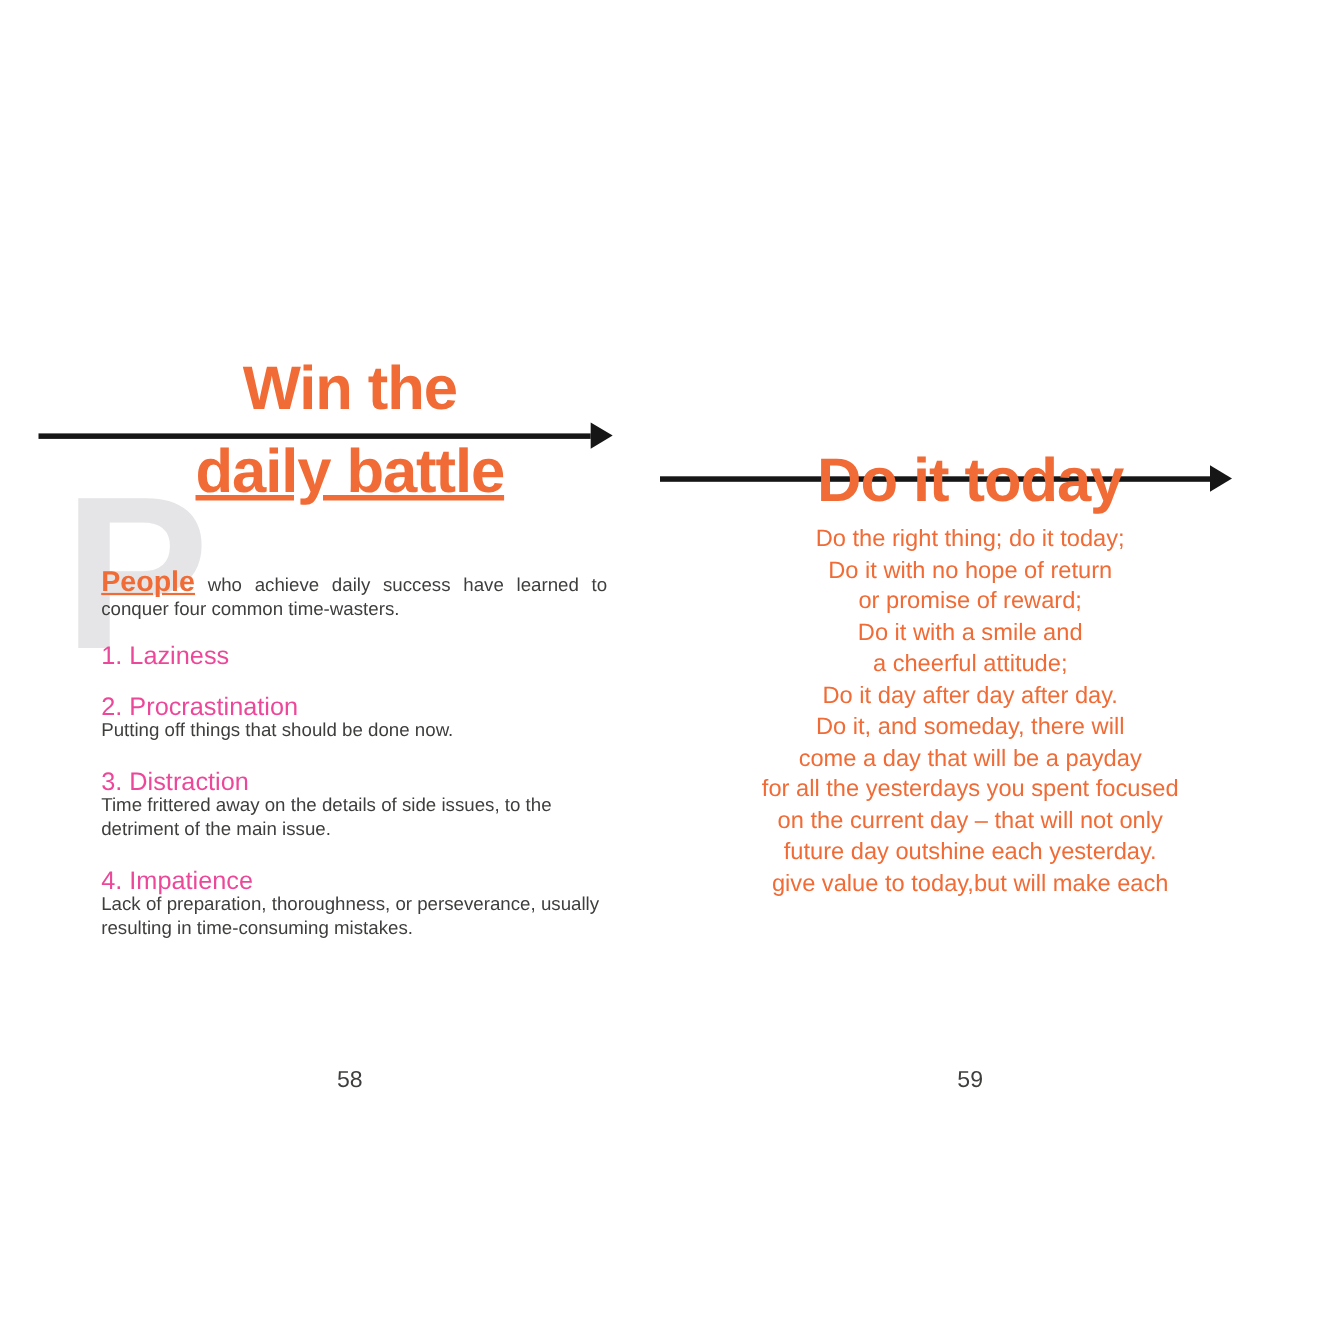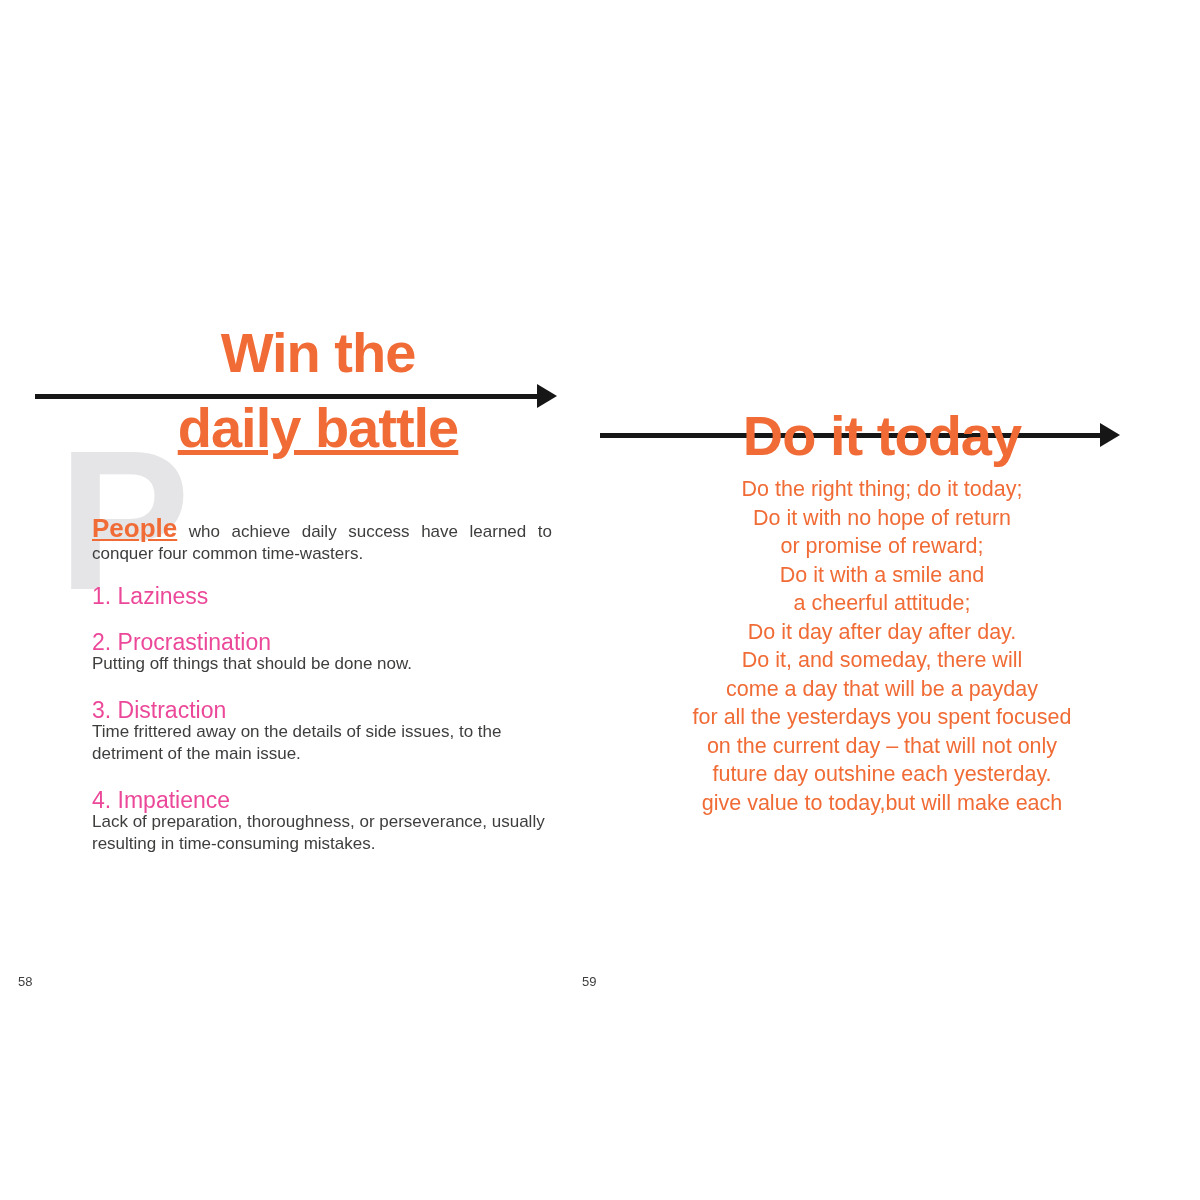--- a/index.html
+++ b/index.html
@@ -121,21 +121,22 @@
     font-size: 21.5px;
     line-height: 28.5px;
     color: #F06B35;
     white-space: nowrap;
   }
 
   
   .pagenum {
     position: absolute;
     width: 600px;
-    font-size: 13px;
+    text-align: center;
+    font-size: 21px;
     line-height: 22px;
     color: #3E3E3D;
     z-index: 2;
   }
   .pagenum-left  { left: 18px;  top: 971px; }
   .pagenum-right { left: 582px; top: 971px; }
 </style>
 </head>
 <body>
 

